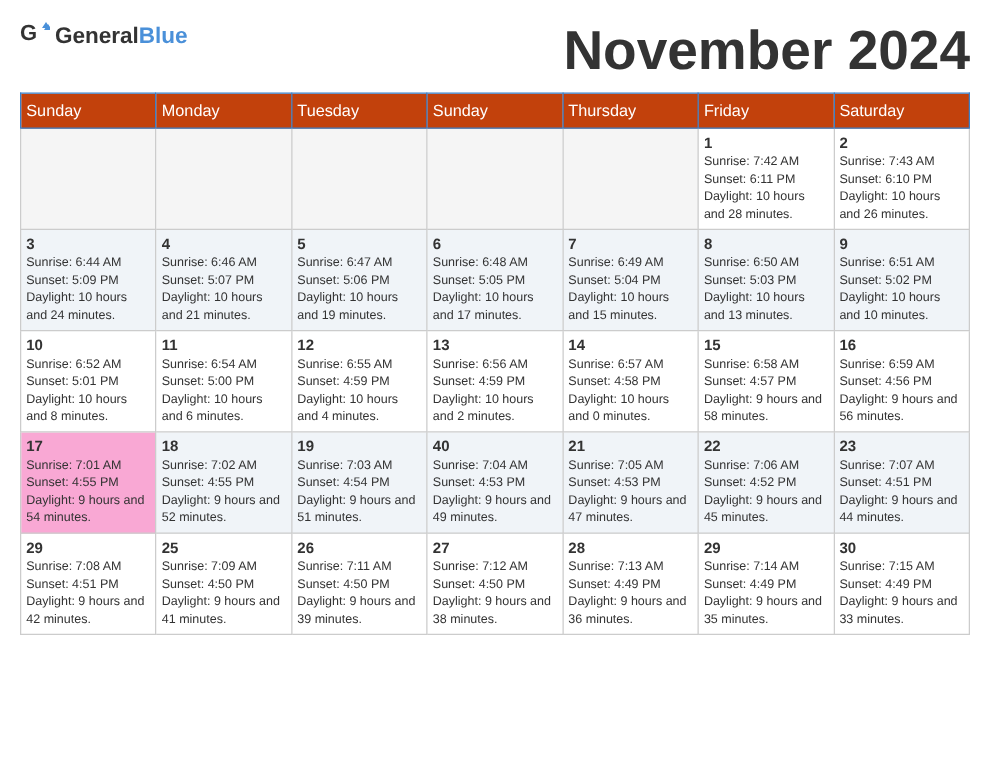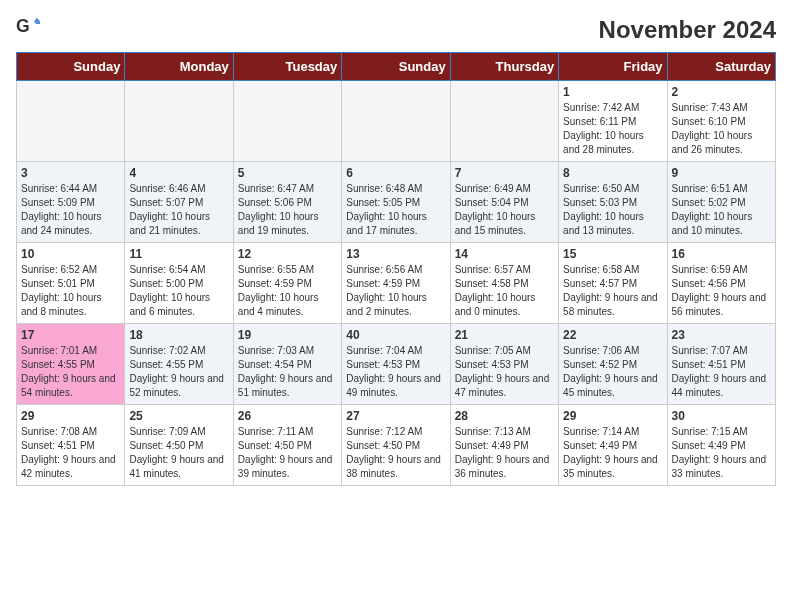--- a/index.html
+++ b/index.html
@@ -22,39 +22,39 @@
       gap: 4px;
     }
     .logo-icon {
       width: 24px;
       height: 24px;
     }
     .title-area {
       text-align: right;
     }
     .month-title {
-      font-size: 24px;
+      font-size: 44px;
       font-weight: bold;
       color: #333;
     }
     .location-title {
       font-size: 14px;
       color: #333;
     }
     .calendar {
       width: 100%;
       border-collapse: collapse;
     }
     .calendar th {
-      background: #7f1d1d;
+      background: #c2410c;
       color: white;
       font-size: 13px;
-      font-weight: bold;
+      font-weight: normal;
       padding: 6px 4px;
-      text-align: right;
+      text-align: left;
       border: 1px solid #3a80c9;
     }
     .calendar td {
       border: 1px solid #ccc;
       vertical-align: top;
       padding: 4px;
       width: calc(100% / 7);
       min-height: 70px;
       font-size: 10.5px;
       color: #333;
@@ -80,20 +80,23 @@
 </head>
 <body>
 
 <div class="header-area">
   <div class="logo">
     <svg class="logo-icon" viewBox="0 0 30 30">
       <text y="20" font-size="22" font-weight="bold" fill="#333">G</text>
       <polygon points="22,8 30,8 26,2" fill="#4a90d9"></polygon>
       <polygon points="24,10 32,10 28,4" fill="#4a90d9"></polygon>
     </svg>
+    <div>
+      <span style="font-size:18px;font-weight:bold;color:#333;">General</span><span style="font-size:18px;font-weight:bold;color:#4a90d9;">Blue</span>
+    </div>
   </div>
   <div class="title-area">
     <div class="month-title">November 2024</div>
   </div>
 </div>
 
 <table class="calendar">
   <thead>
     <tr>
     <th>Sunday</th>

